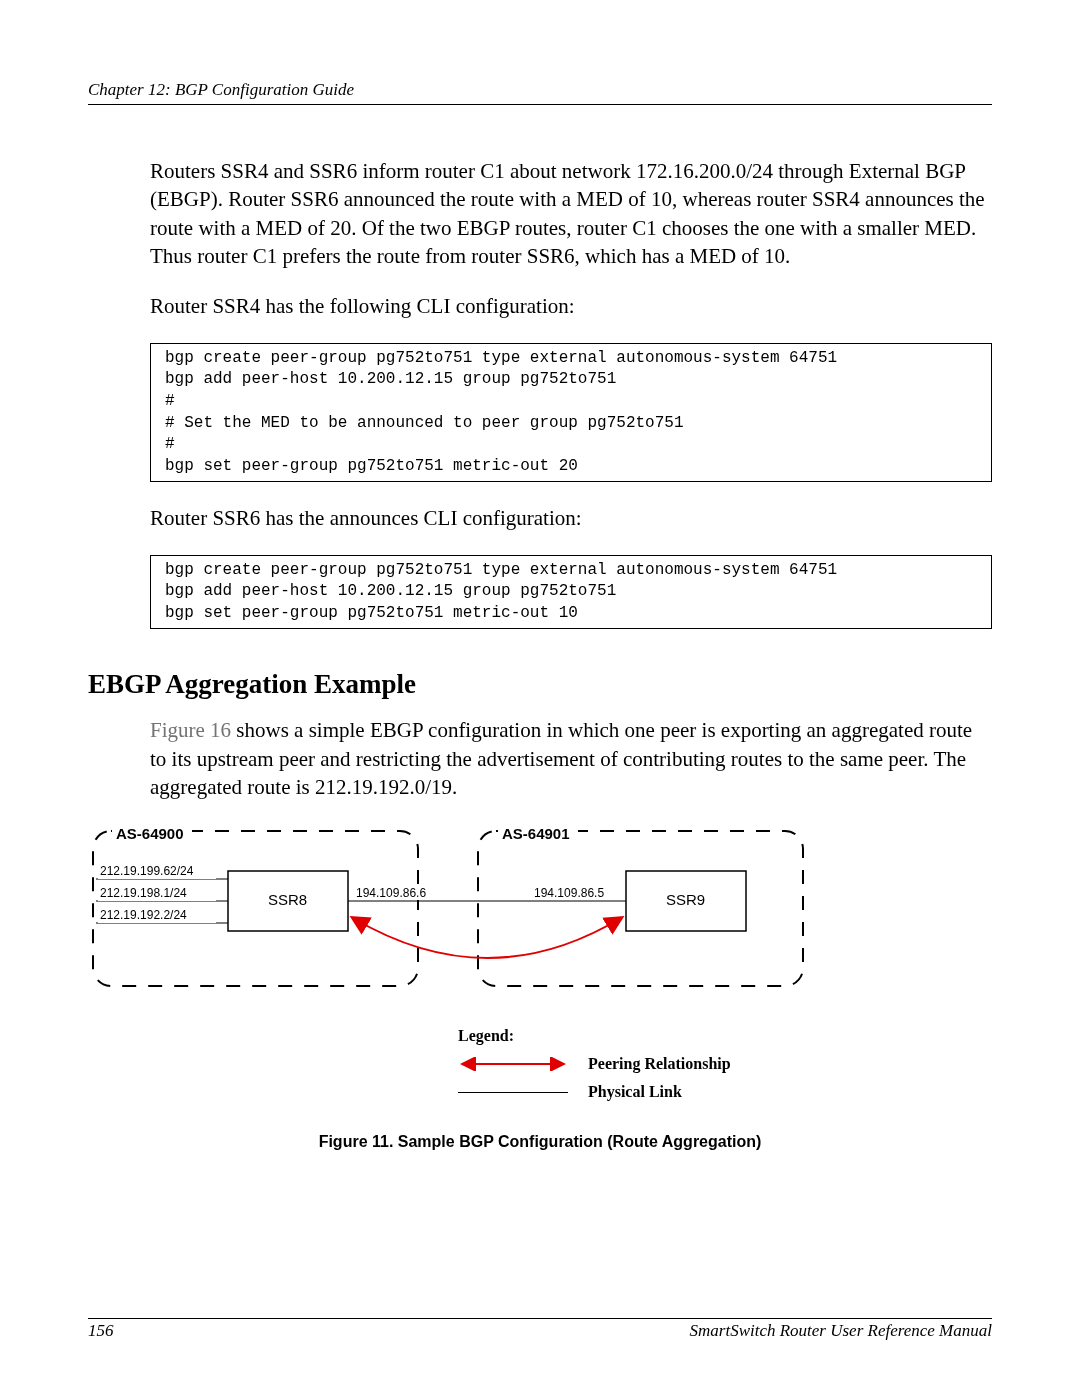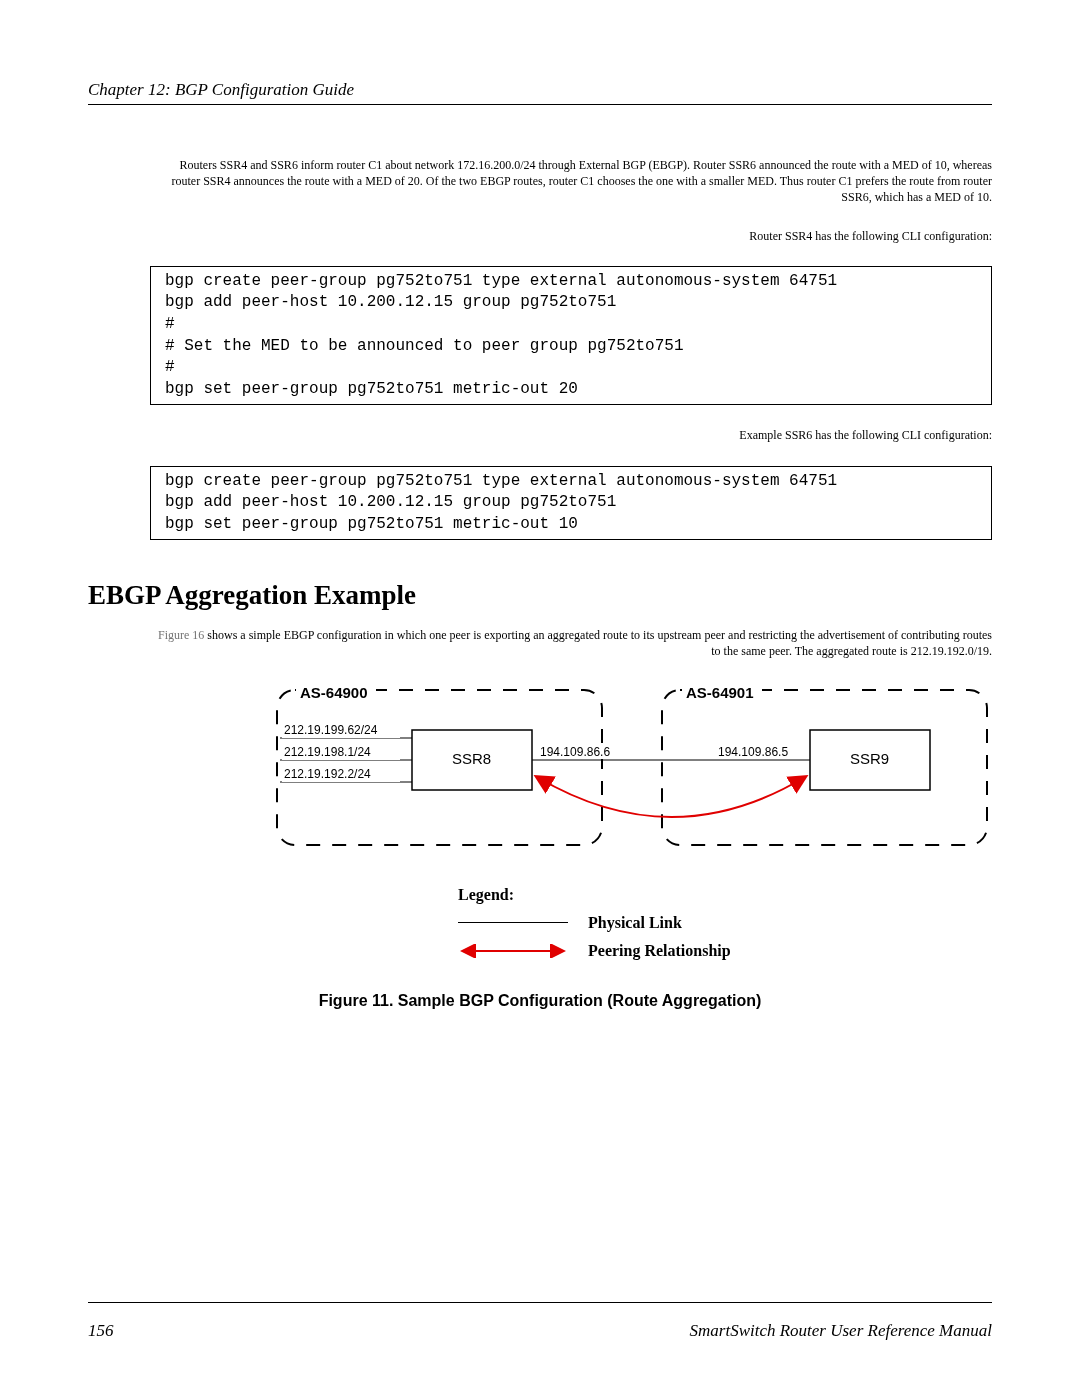--- a/index.html
+++ b/index.html
@@ -17,25 +17,24 @@
     padding: 80px 88px 60px 88px;
   }
   .header {
     font-style: italic;
     font-size: 17px;
     border-bottom: 1px solid #000;
     padding-bottom: 4px;
     margin-bottom: 52px;
   }
   .body-text {
-    font-size: 12px;
+    font-size: 21px;
     line-height: 1.35;
     margin-left: 62px;
     margin-bottom: 22px;
-    text-align: right;
   }
   .code-block {
     border: 1px solid #000;
     margin-left: 62px;
     padding: 4px 14px;
     font-family: "Courier New", Courier, monospace;
     font-size: 16px;
     line-height: 1.35;
     white-space: pre;
     margin-bottom: 22px;
@@ -46,21 +45,20 @@
     font-size: 27px;
     margin-top: 40px;
     margin-bottom: 16px;
   }
   .figref {
     color: #737373;
   }
   .diagram-wrap {
     margin-top: 10px;
     margin-bottom: 20px;
-    text-align: right;
   }
   .legend-block {
     margin-left: 370px;
     font-family: Liberation Serif, serif;
     font-weight: bold;
     font-size: 16px;
   }
   .legend-row {
     display: flex;
     align-items: center;
@@ -84,21 +82,21 @@
     font-weight: bold;
     font-size: 16px;
     margin-top: 32px;
   }
   .footer {
     position: absolute;
     bottom: 56px;
     left: 88px;
     right: 88px;
     border-top: 1px solid #000;
-    padding-top: 18px;
+    padding-top: 2px;
     display: flex;
     justify-content: space-between;
     font-style: italic;
     font-size: 17px;
   }
   svg text.ip { font-family: Arial, Helvetica, sans-serif; font-size: 12px; }
   svg text.as { font-family: "Trebuchet MS", Arial, sans-serif; font-size: 15px; font-weight: bold; }
   svg text.router { font-family: Arial, Helvetica, sans-serif; font-size: 15px; }
 </style>
 </head>
@@ -114,21 +112,21 @@
 
   <div class="body-text">Router SSR4 has the following CLI configuration:</div>
 
   <div class="code-block">bgp create peer-group pg752to751 type external autonomous-system 64751
 bgp add peer-host 10.200.12.15 group pg752to751
 #
 # Set the MED to be announced to peer group pg752to751
 #
 bgp set peer-group pg752to751 metric-out 20</div>
 
-  <div class="body-text">Example SSR6 has the following CLI configuration:</div>
+  <div class="body-text">Router SSR6 has the announces CLI configuration:</div>
 
   <div class="code-block">bgp create peer-group pg752to751 type external autonomous-system 64751
 bgp add peer-host 10.200.12.15 group pg752to751
 bgp set peer-group pg752to751 metric-out 10</div>
 
   <div class="section-heading">EBGP Aggregation Example</div>
 
   <div class="body-text">
     <span class="figref">Figure 16</span><span> shows a simple EBGP configuration in which one peer is exporting an aggregated route to its upstream peer and restricting the advertisement of contributing routes to the same peer. The aggregated route is 212.19.192.0/19.</span>
   </div>
@@ -172,40 +170,40 @@
         <marker id="arrE" markerWidth="10" markerHeight="10" refX="8" refY="5" orient="auto">
           <path d="M0,0 L10,5 L0,10 z" fill="#e00000"></path>
         </marker>
       </defs>
       <path d="M 265 95 Q 400 175 533 95" fill="none" stroke="#e00000" stroke-width="2" marker-start="url(#arrS)" marker-end="url(#arrE)"></path>
     </svg>
   </div>
 
   <div class="legend-block">
     <div>Legend:</div>
-    <div class="legend-row">
-      <div class="legend-phys"></div>
-      <span>Physical Link</span>
-    </div>
     <div class="legend-row">
       <div class="legend-peer">
         <svg width="110" height="14">
           <defs>
             <marker id="la" markerWidth="8" markerHeight="8" refX="2" refY="4" orient="auto">
               <path d="M8,0 L0,4 L8,8 z" fill="#e00000"></path>
             </marker>
             <marker id="lb" markerWidth="8" markerHeight="8" refX="6" refY="4" orient="auto">
               <path d="M0,0 L8,4 L0,8 z" fill="#e00000"></path>
             </marker>
           </defs>
           <line x1="6" y1="7" x2="104" y2="7" stroke="#e00000" stroke-width="2" marker-start="url(#la)" marker-end="url(#lb)"></line>
         </svg>
       </div>
       <span>Peering Relationship</span>
     </div>
+    <div class="legend-row">
+      <div class="legend-phys"></div>
+      <span>Physical Link</span>
+    </div>
   </div>
 
   <div class="fig-caption">Figure 11.  Sample BGP Configuration (Route Aggregation)</div>
 
   <div class="footer">
     <span>156</span>
     <span>SmartSwitch Router User Reference Manual</span>
   </div>
 
 </div>

